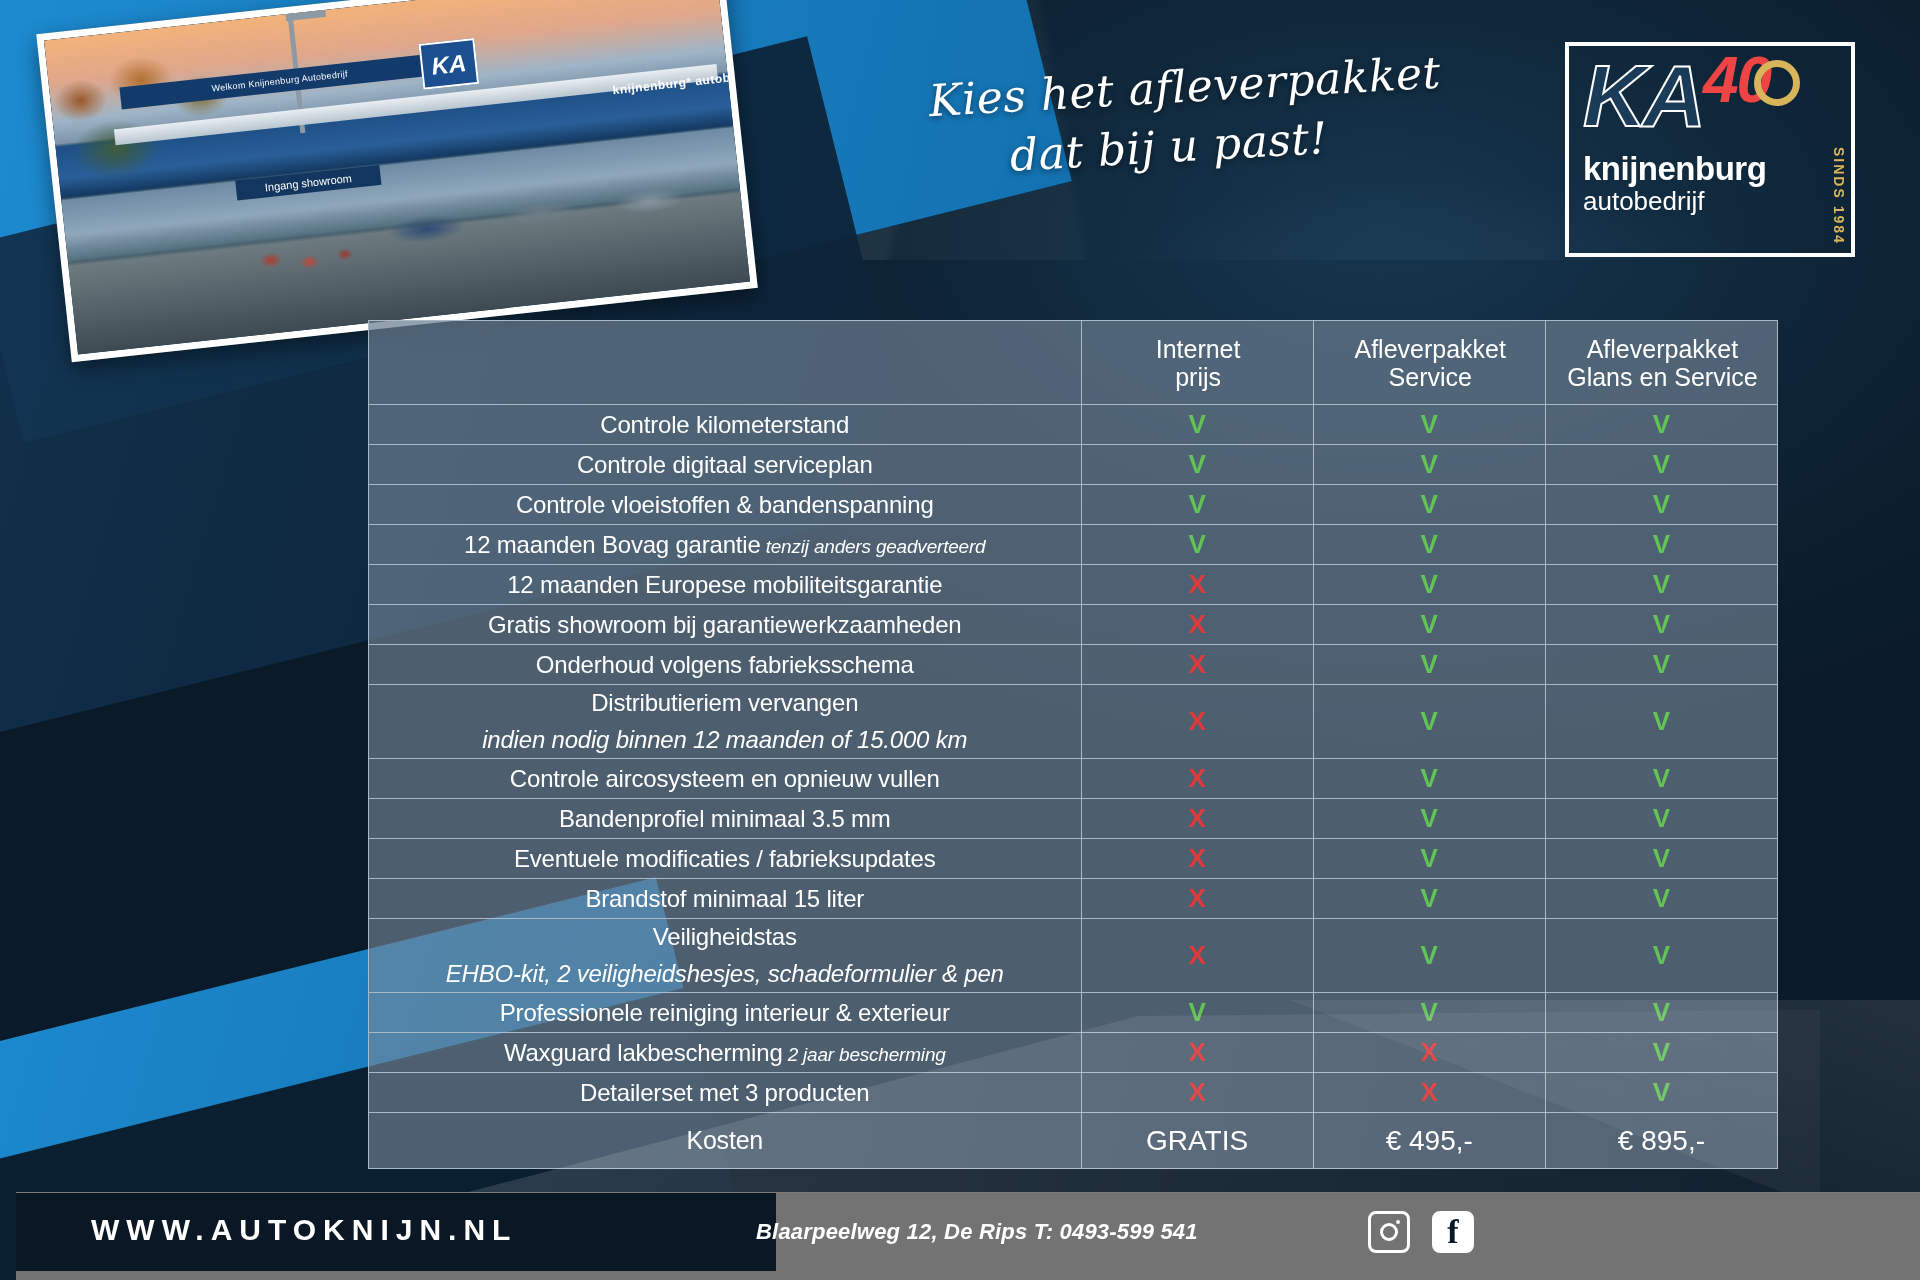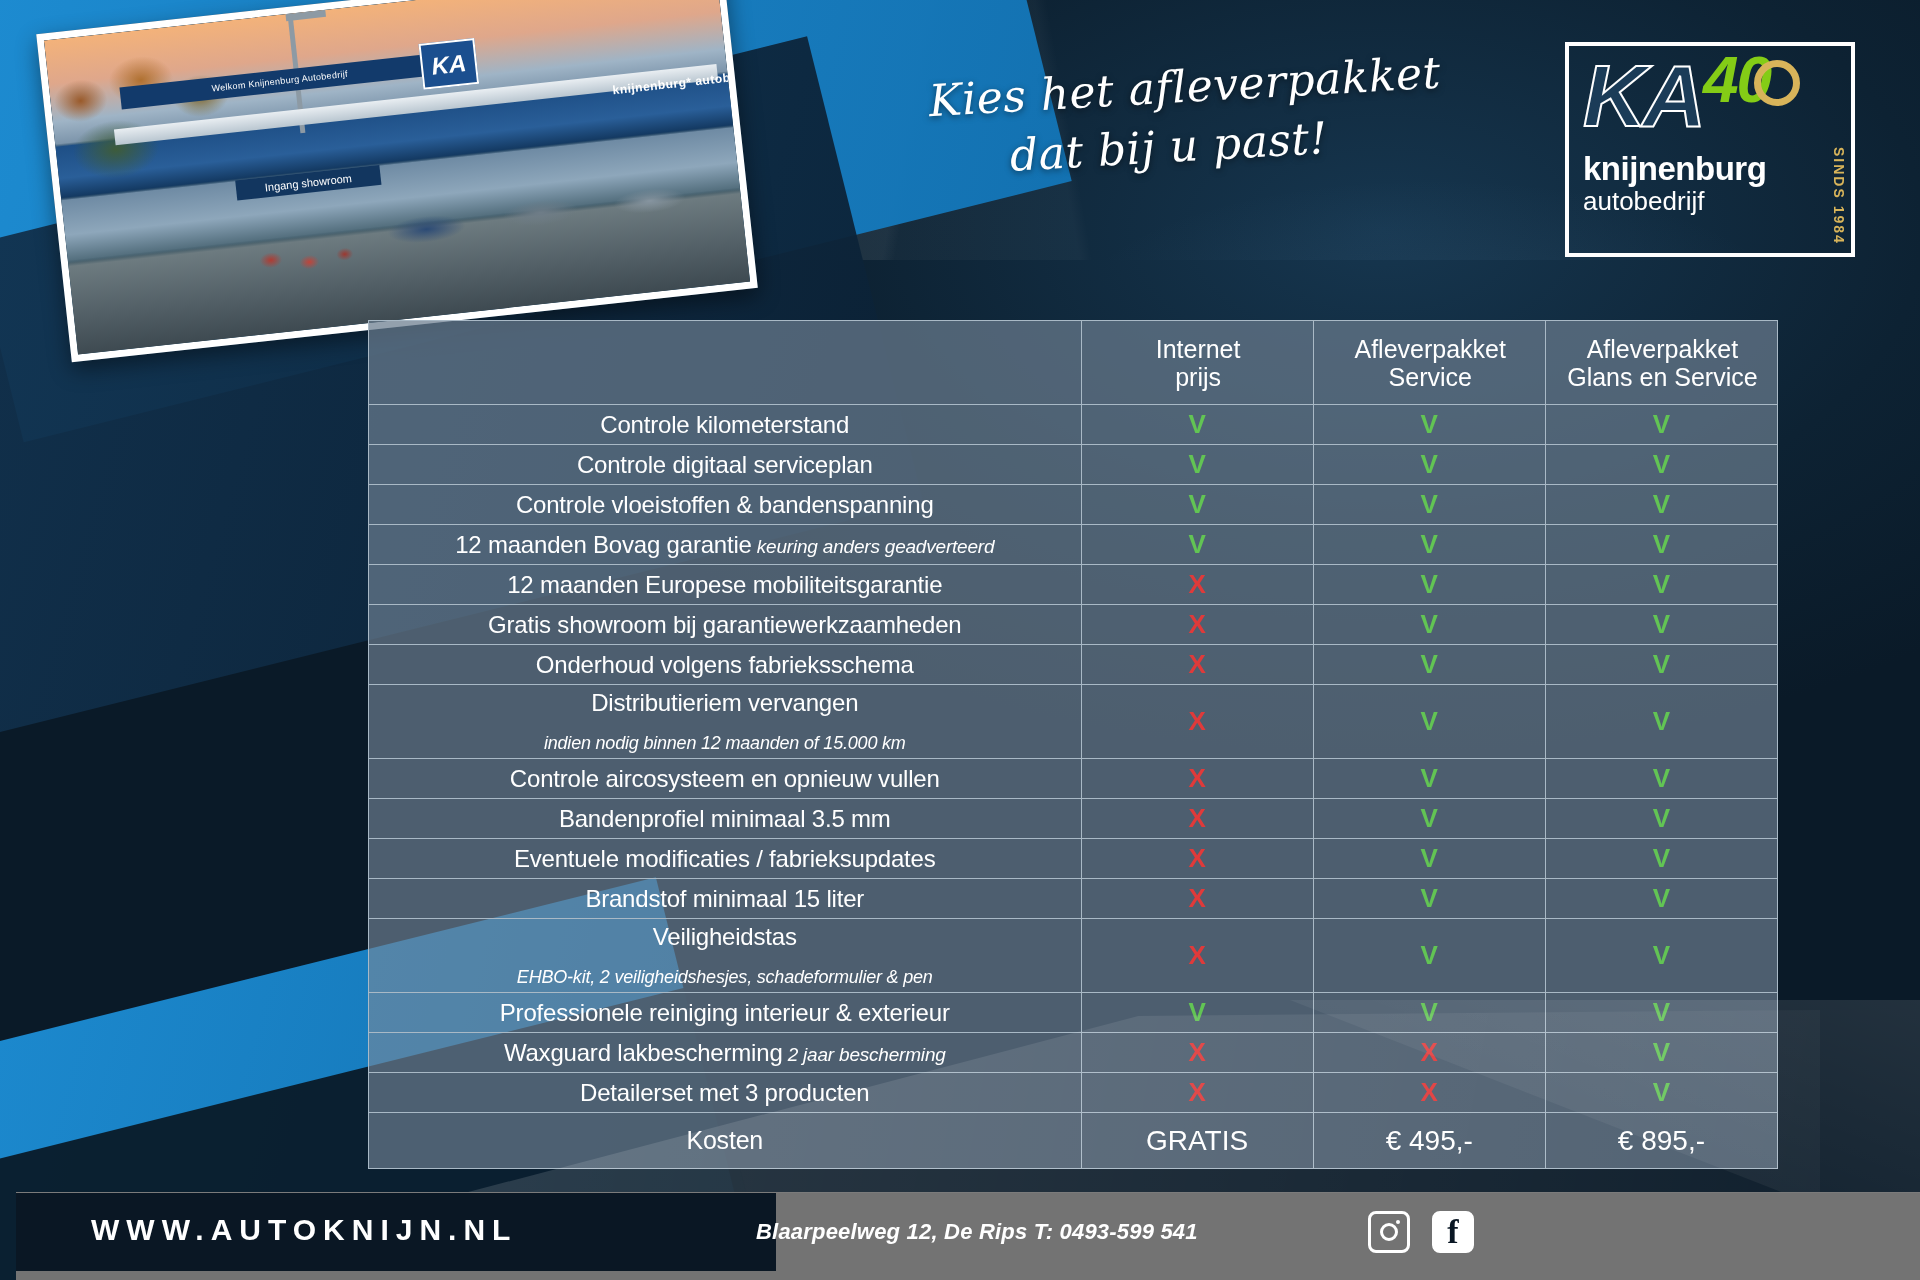--- a/index.html
+++ b/index.html
@@ -181,21 +181,21 @@
   #logo .ka {
     font-size: 88px; font-weight: bold; font-style: italic;
     letter-spacing: -4px; line-height: 0.95;
     -webkit-text-stroke: 2px #ffffff;
     color: #1b3c58;
     position: relative;
   }
   #logo .forty {
     position: absolute; left: 120px; top: -4px;
     font-size: 64px; font-style: italic; font-weight: bold;
-    color: #84cc16; -webkit-text-stroke: 0;
+    color: #ef4444; -webkit-text-stroke: 0;
     letter-spacing: -2px;
   }
   #logo .forty .ring {
     position: absolute; right: -30px; top: 10px;
     width: 46px; height: 46px; border-radius: 50%;
     border: 7px solid #d8b45a;
   }
   #logo .name {
     font-size: 33px; font-weight: bold; letter-spacing: -0.5px;
     margin-top: 12px;
@@ -246,22 +246,22 @@
     letter-spacing: -0.2px;
     white-space: nowrap;
   }
   td.feature .note {
     font-style: italic;
     font-size: 19px;
   }
   td.feature .note-block {
     display: block;
     font-style: italic;
-    font-size: 18px;
-    margin-top: 16px;
+    font-size: 24px;
+    margin-top: 9px;
   }
   td.mark {
     text-align: center;
     font-weight: bold;
     font-size: 26px;
   }
   td.mark.v { color: #62c454; }
   td.mark.x { color: #e03a3a; }
   td.txt {
     text-align: center;
@@ -391,21 +391,21 @@
           <td class="mark v">V</td>
           <td class="mark v">V</td>
         </tr>
         <tr class="r-normal">
           <td class="feature"><span>Controle vloeistoffen &amp; bandenspanning</span></td>
           <td class="mark v">V</td>
           <td class="mark v">V</td>
           <td class="mark v">V</td>
         </tr>
         <tr class="r-normal">
-          <td class="feature"><span>12 maanden Bovag garantie</span><span class="note"> keuring anders geadverteerd</span></td>
+          <td class="feature"><span>12 maanden Bovag garantie</span><span class="note"> tenzij anders geadverteerd</span></td>
           <td class="mark v">V</td>
           <td class="mark v">V</td>
           <td class="mark v">V</td>
         </tr>
         <tr class="r-normal">
           <td class="feature"><span>12 maanden Europese mobiliteitsgarantie</span></td>
           <td class="mark x">X</td>
           <td class="mark v">V</td>
           <td class="mark v">V</td>
         </tr>

